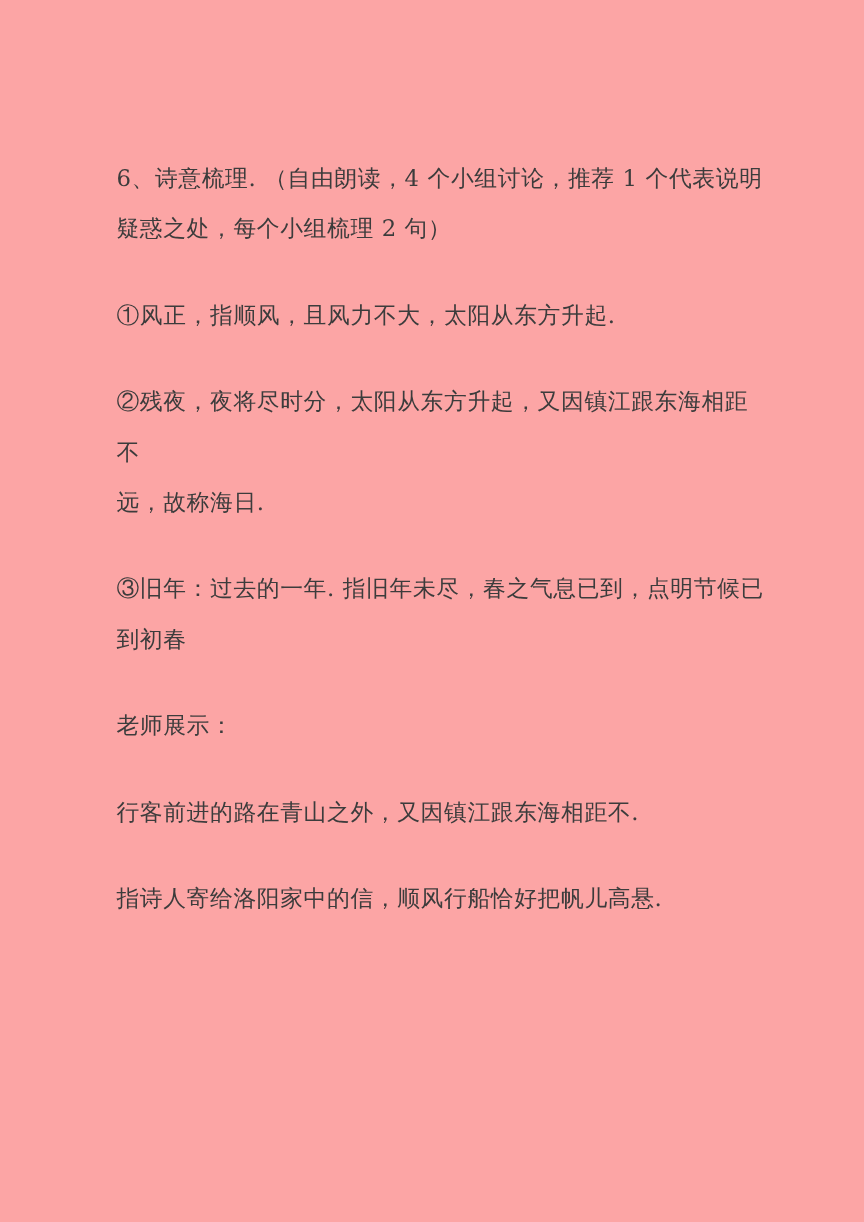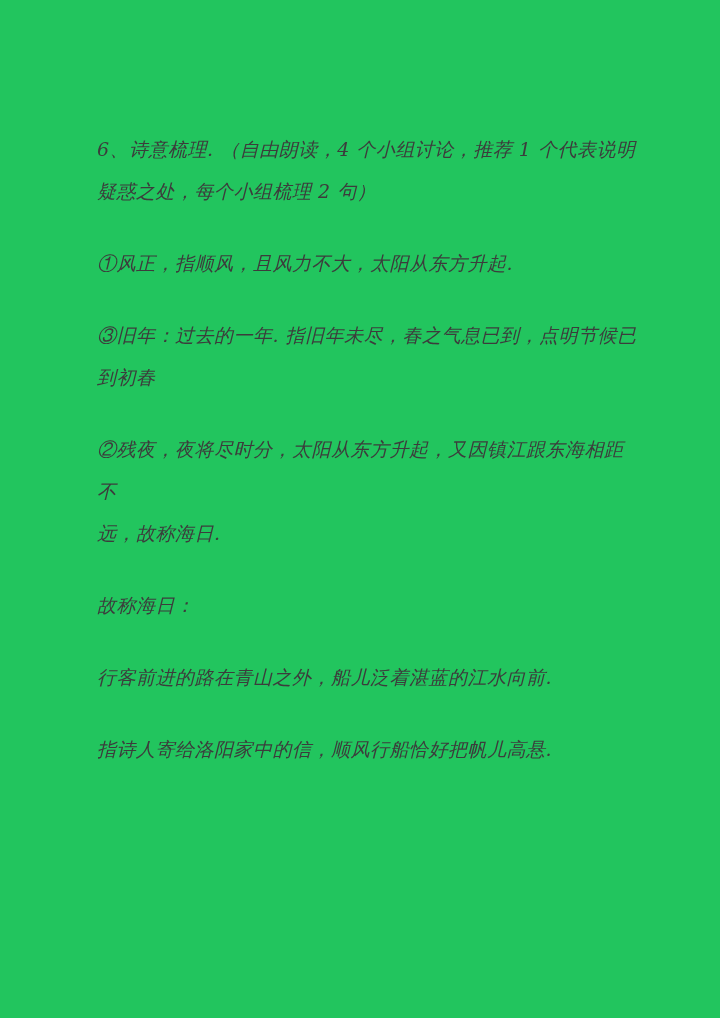--- a/index.html
+++ b/index.html
@@ -10,22 +10,21 @@
   body {
     width: 720px;
     height: 1018px;
     position: relative;
     overflow: hidden;
     font-family: "DejaVu Serif", serif;
   }
   .doc-page {
     position: absolute;
     inset: 0;
-    background: #22c55e;
-    font-style: italic;
+    background: #fca5a5;
   }
   .doc-content {
     position: absolute;
     left: 97px;
     top: 128px;
     width: 540px;
   }
   .para {
     margin: 0 0 30px 0;
     font-size: 19px;
@@ -37,21 +36,21 @@
   }
 </style>
 </head>
 <body>
 
 <div class="doc-page">
   <div class="doc-content">
     <p class="para">6、诗意梳理.  （自由朗读，4 个小组讨论，推荐 1 个代表说明
 疑惑之处，每个小组梳理 2 句）</p>
     <p class="para">①风正，指顺风，且风力不大，太阳从东方升起.</p>
+    <p class="para">②残夜，夜将尽时分，太阳从东方升起，又因镇江跟东海相距不
+远，故称海日.</p>
     <p class="para">③旧年：过去的一年.  指旧年未尽，春之气息已到，点明节候已
 到初春</p>
-    <p class="para">②残夜，夜将尽时分，太阳从东方升起，又因镇江跟东海相距不
-远，故称海日.</p>
-    <p class="para">故称海日：</p>
-    <p class="para">行客前进的路在青山之外，船儿泛着湛蓝的江水向前.</p>
+    <p class="para">老师展示：</p>
+    <p class="para">行客前进的路在青山之外，又因镇江跟东海相距不.</p>
     <p class="para">指诗人寄给洛阳家中的信，顺风行船恰好把帆儿高悬.</p>
   </div>
 </div>
 
 </body></html>

